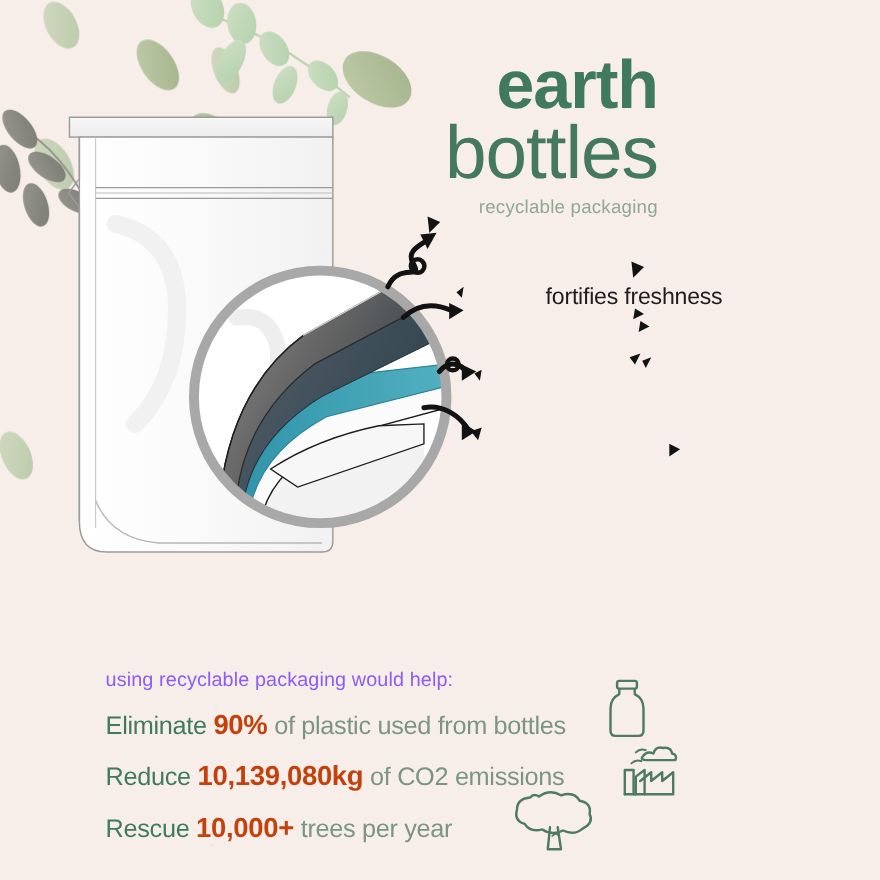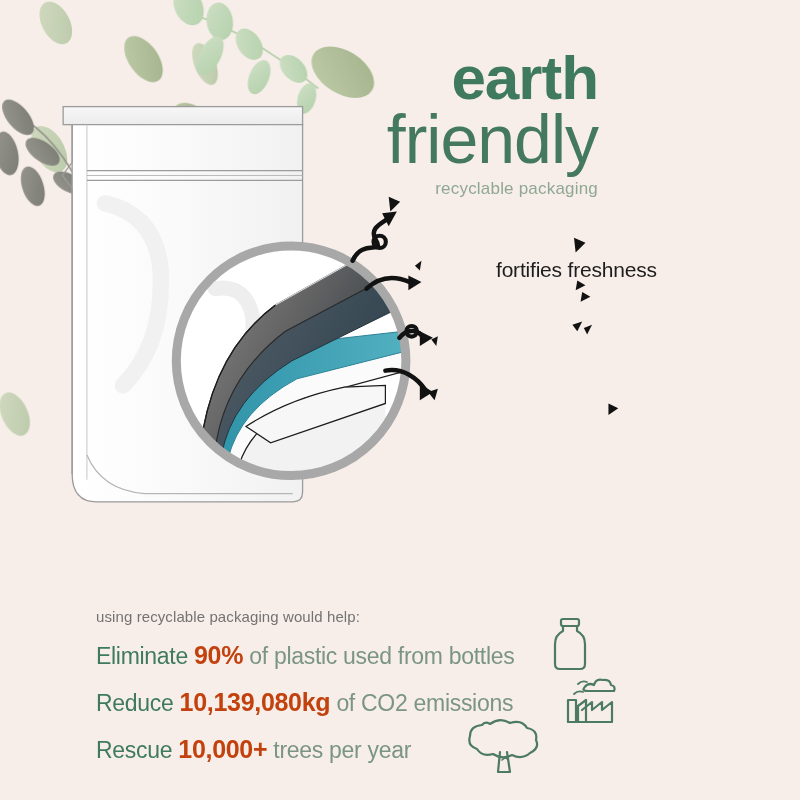--- a/index.html
+++ b/index.html
@@ -32,21 +32,21 @@
     position:absolute; font-size:21px; color:#1d1d1d;
     white-space:nowrap; letter-spacing:-0.2px;
   }
   .f1 { left:496px; top:258px; }
   .f2 { left:518px; top:333px; }
   .f3 { left:534px; top:404px; }
   .f4 { left:526px; top:474px; }
 
   
   .stats { position:absolute; left:96px; top:608px; }
-  .stats-intro { font-size:15px; color:#737373; letter-spacing:0.1px; }
+  .stats-intro { font-size:18px; color:#8b5cf6; letter-spacing:0.1px; }
   .stat-row {
     font-size:23px; color:#76937f; white-space:nowrap;
     margin-top:18px; letter-spacing:-0.3px;
   }
   .stat-row .lead { font-weight:normal; color:#3f7a5e; }
   .stat-row .num  { font-weight:bold; color:#c2410c; font-size:25px; }
   .stat-row .tail { color:#7b9583; }
   .r1 { margin-top:16px; }
 
   .stat-icon { position:absolute; }
@@ -226,21 +226,21 @@
       <path d="M698 396 L710 392 L704 404 Z"></path>
       <path d="M712 400 L722 396 L716 408 Z"></path>
       <path d="M522 478 L534 474 L530 488 Z"></path>
       <path d="M742 492 L754 498 L742 506 Z"></path>
       <path d="M728 238 L740 244 L728 252 Z" opacity="0"></path>
     </g>
   </svg>
 
   <div class="heading">
     <div class="h-earth">earth</div>
-    <div class="h-friendly">friendly</div>
+    <div class="h-friendly">bottles</div>
     <div class="h-sub">recyclable packaging</div>
   </div>
 
   <div class="feat f1">fortifies freshness</div>
 
   <div class="stats">
     <div class="stats-intro">using recyclable packaging would help:</div>
 
     <div class="stat-row r1">
       <span class="lead">Eliminate</span>

